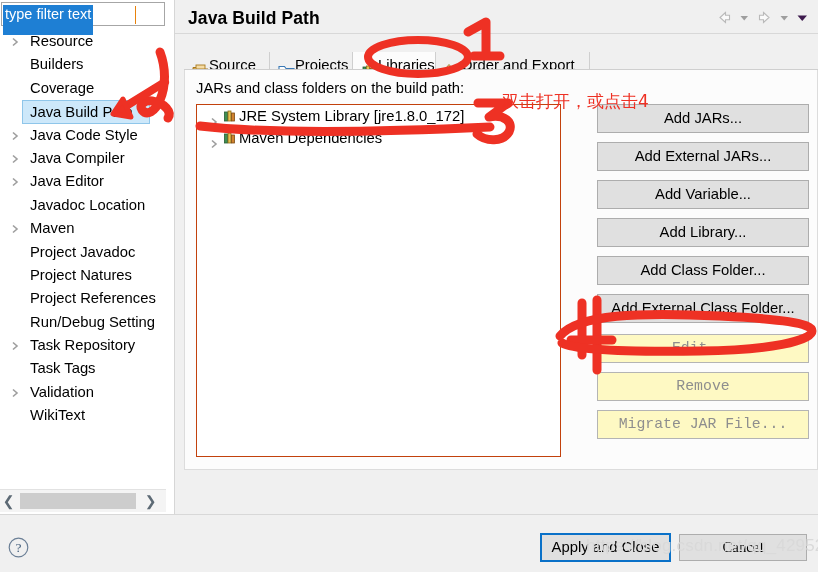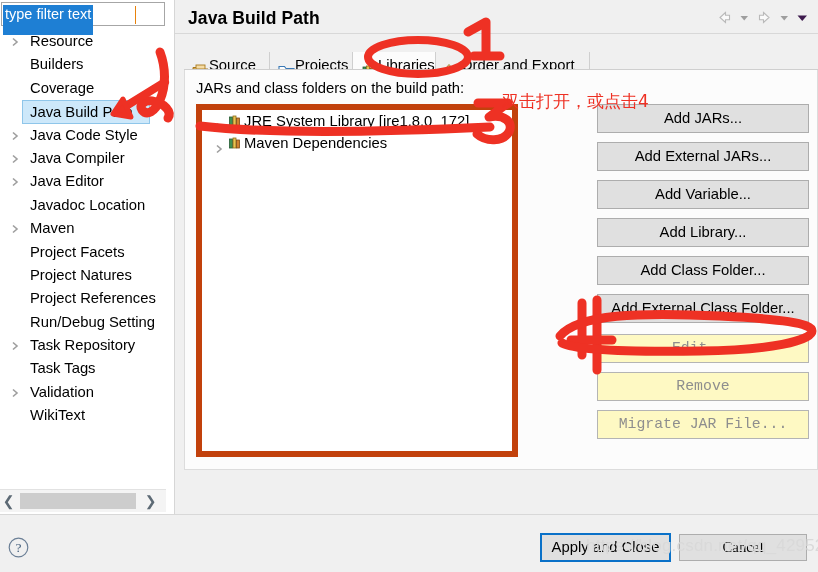--- a/index.html
+++ b/index.html
@@ -89,22 +89,22 @@
   .tabline{position:absolute;left:9px;top:69px;width:634px;height:1px;background:#cfcfcf;}
 
   
   .group{
     position:absolute;left:9px;top:70px;width:634px;height:400px;
     background:#fcfcfc;
     border:1px solid #dcdcdc;border-top:none;box-sizing:border-box;
   }
   .group-label{position:absolute;left:11px;top:10px;font-size:14.8px;color:#000;white-space:nowrap;}
   .list-box{
-    position:absolute;left:11px;top:34px;width:322px;height:353px;
-    background:#fff;border:6px solid #c2410c;box-sizing:border-box;
+    position:absolute;left:11px;top:34px;width:365px;height:353px;
+    background:#fff;border:1px solid #c2410c;box-sizing:border-box;
   }
   .lib-row{
     position:relative;height:22px;line-height:22px;
     padding-left:42px;font-size:14.8px;white-space:nowrap;color:#000;
   }
   .lib-row .twisty2{position:absolute;left:12px;top:6px;width:10px;height:10px;color:#9a9a9a;}
   .lib-ico{position:absolute;left:26px;top:3px;width:16px;height:16px;}
 
   
   .btncol{position:absolute;left:412px;top:34px;width:212px;}
@@ -186,21 +186,21 @@
             <svg width="10" height="10" viewBox="0 0 10 10">
               <path d="M3 1.5 L7 5 L3 8.5" fill="none" stroke="#9e9e9e" stroke-width="1.6"></path>
             </svg>
           </span><span>Java Editor</span></div>
         <div class="tree-item"><span>Javadoc Location</span></div>
         <div class="tree-item"><span class="twisty">
             <svg width="10" height="10" viewBox="0 0 10 10">
               <path d="M3 1.5 L7 5 L3 8.5" fill="none" stroke="#9e9e9e" stroke-width="1.6"></path>
             </svg>
           </span><span>Maven</span></div>
-        <div class="tree-item"><span>Project Facets</span></div>
+        <div class="tree-item"><span>Project Javadoc</span></div>
         <div class="tree-item"><span>Project Natures</span></div>
         <div class="tree-item"><span>Project References</span></div>
         <div class="tree-item"><span>Run/Debug Setting</span></div>
         <div class="tree-item"><span class="twisty">
             <svg width="10" height="10" viewBox="0 0 10 10">
               <path d="M3 1.5 L7 5 L3 8.5" fill="none" stroke="#9e9e9e" stroke-width="1.6"></path>
             </svg>
           </span><span>Task Repository</span></div>
         <div class="tree-item"><span>Task Tags</span></div>
         <div class="tree-item"><span class="twisty">

